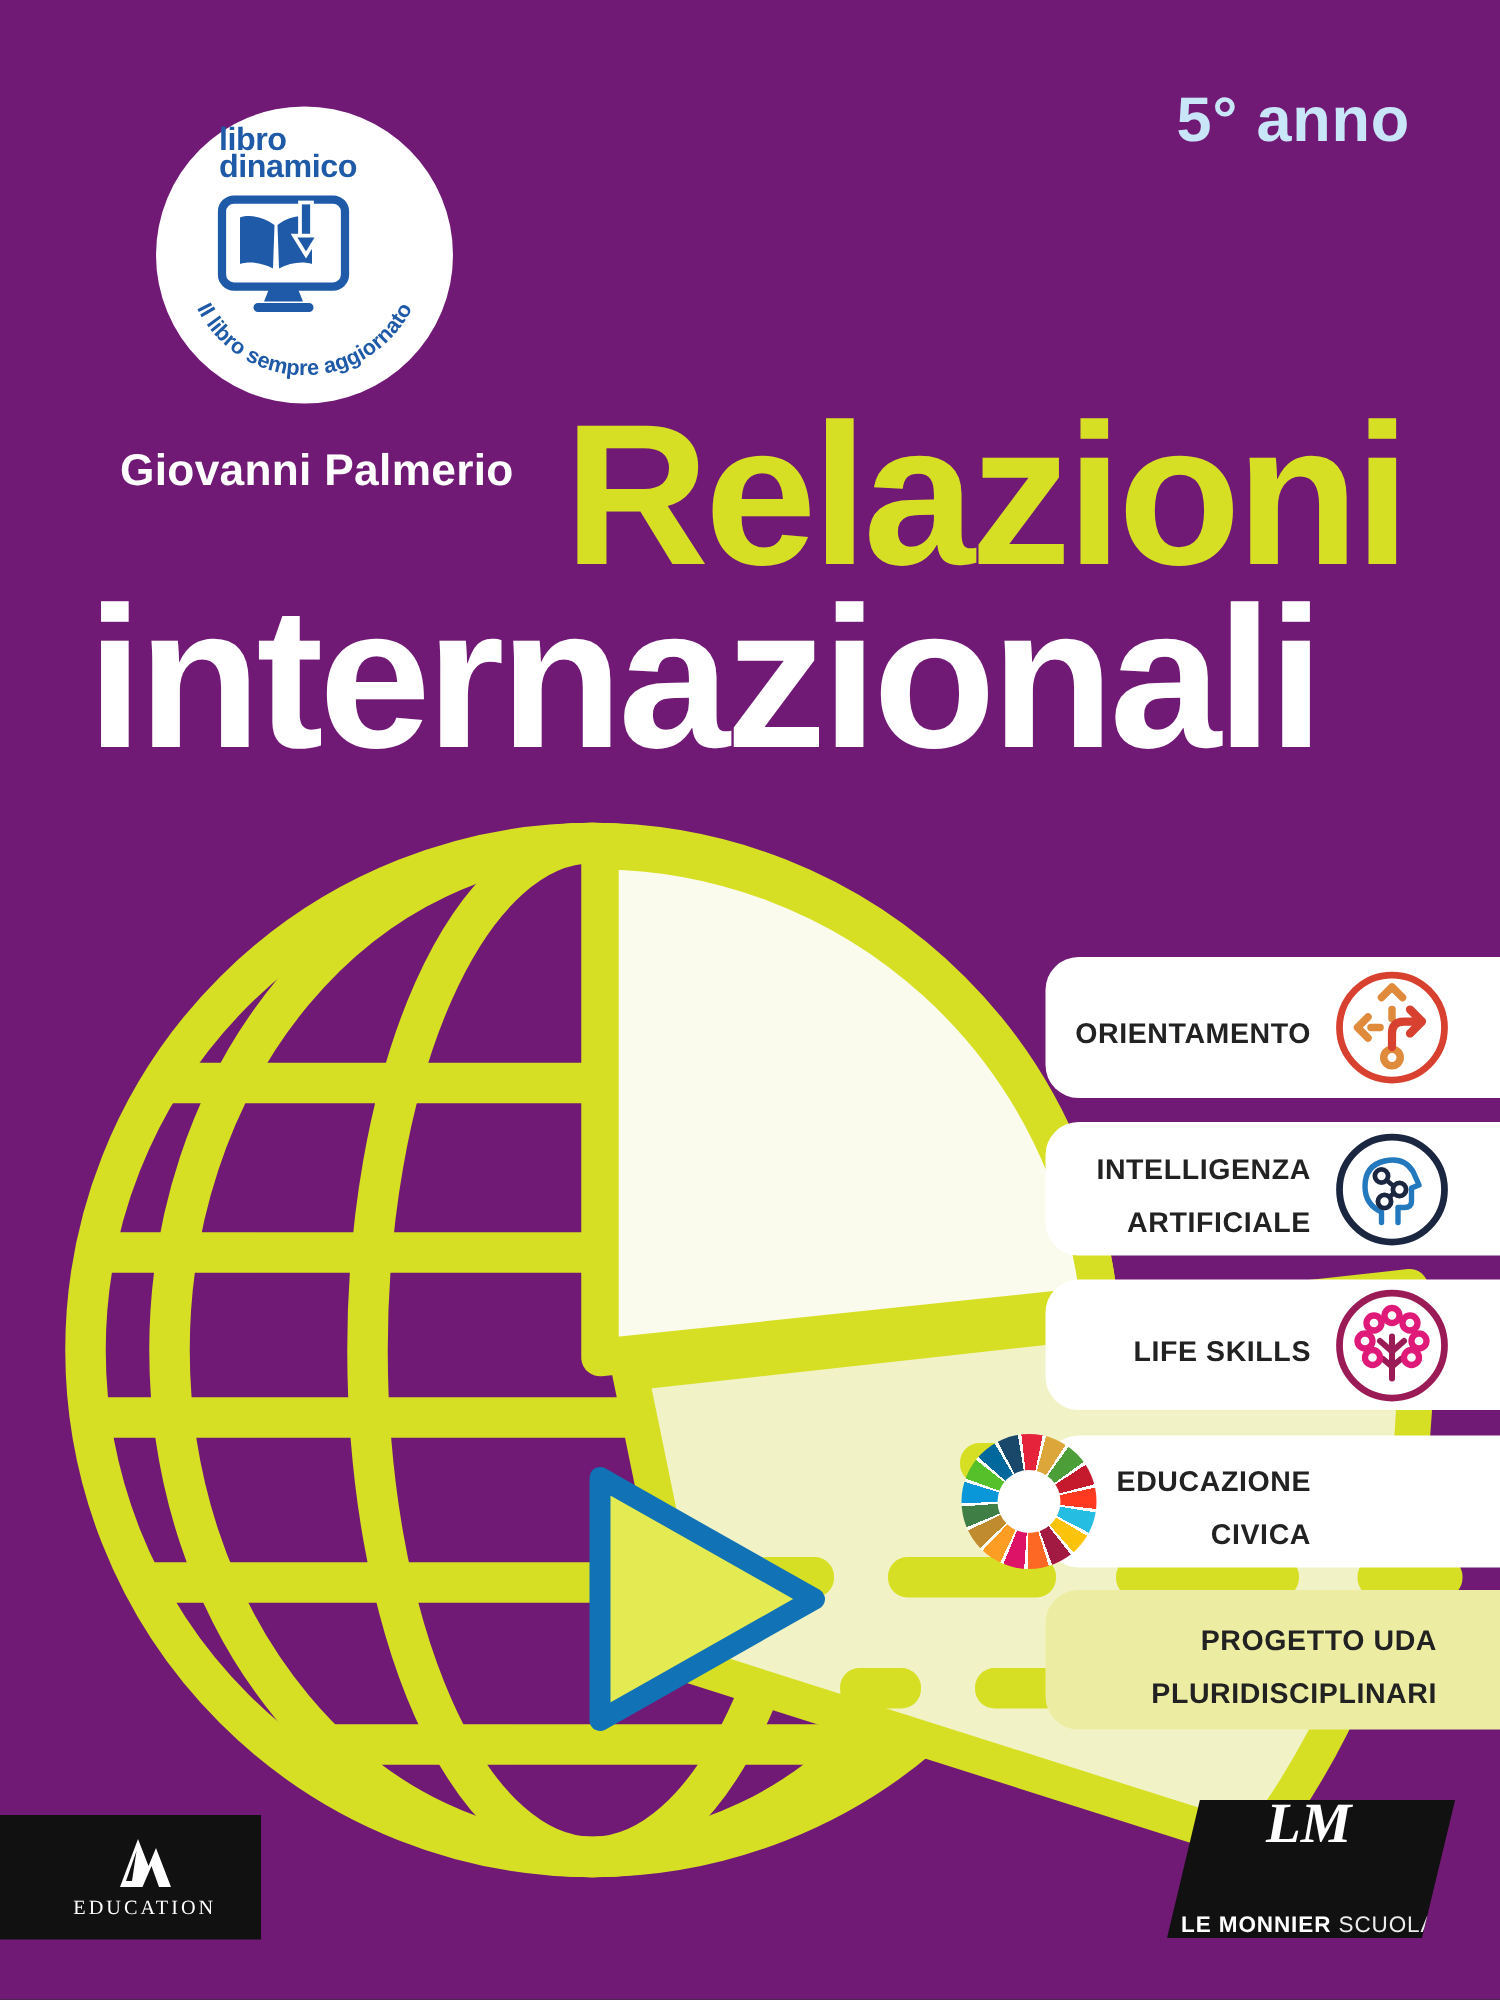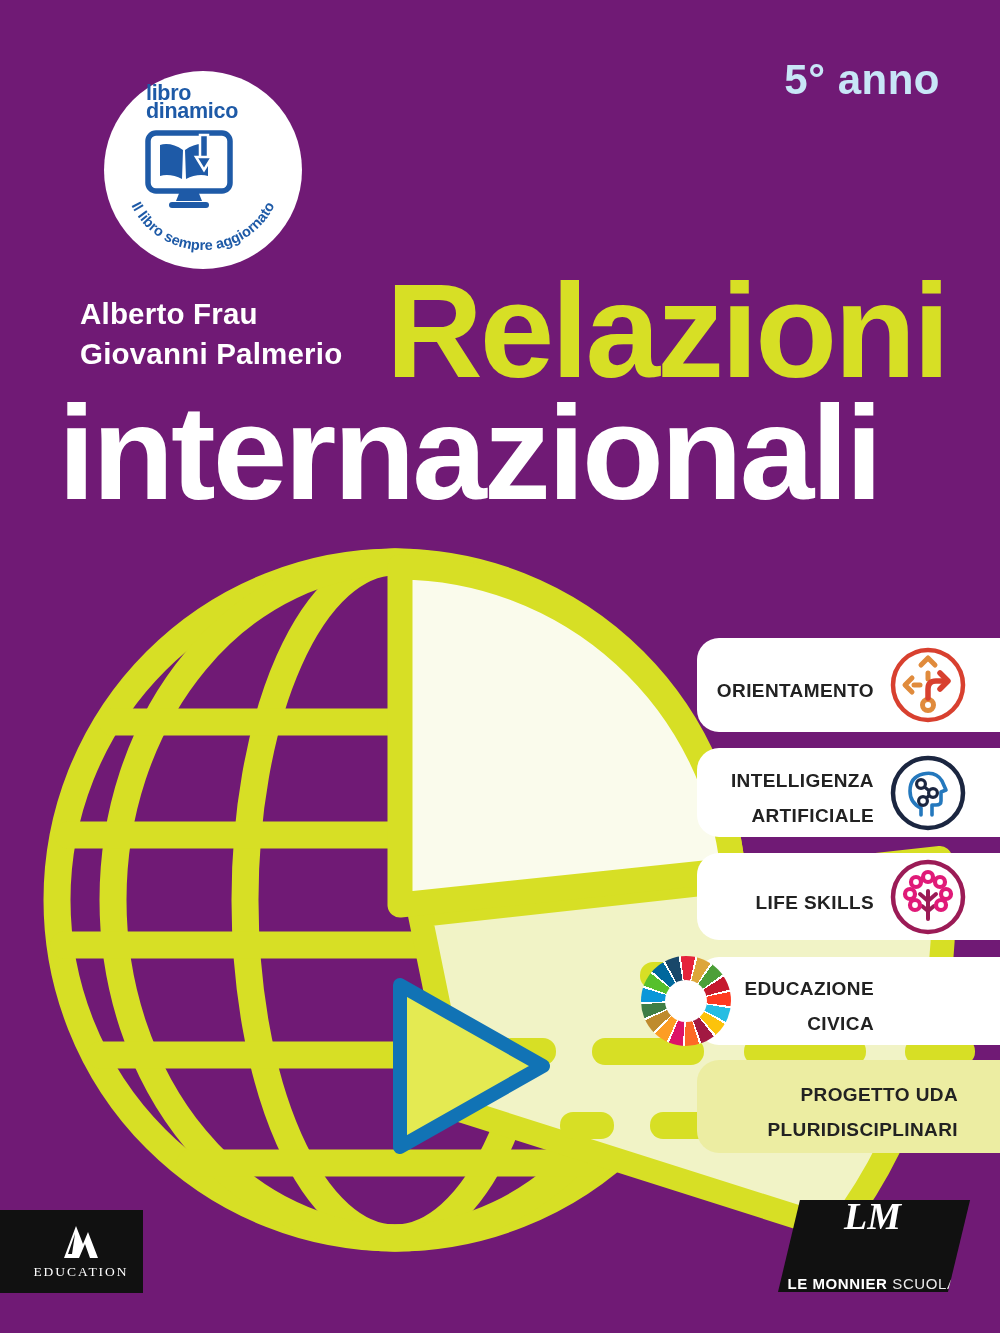--- a/index.html
+++ b/index.html
@@ -26,42 +26,42 @@
     position:absolute;right:60px;top:56px;
     color:#c8e6f7;font-weight:bold;font-size:42px;letter-spacing:0.5px;
   }
   
   .authors{
     position:absolute;left:80px;top:294px;
     color:#ffffff;font-weight:bold;font-size:29.5px;line-height:40px;letter-spacing:0.2px;
   }
   
   .title-line{position:absolute;font-weight:bold;line-height:1;letter-spacing:-3px;font-size:134px;}
-  .title-line1{left:386px;top:264px;color:#d7df25;}
+  .title-line1{left:376px;top:264px;color:#d7df25;}
   .title-line2{left:58px;top:386px;color:#ffffff;}
   
   .pill{
     position:absolute;left:697px;right:-24px;border-radius:22px;background:#ffffff;
   }
   .pill-label{
     position:absolute;right:150px;top:50%;transform:translateY(-50%);
     text-align:right;color:#222222;font-weight:bold;font-size:19px;
     letter-spacing:0.4px;line-height:24px;white-space:nowrap;
   }
   .pill-label span{display:block;margin-top:11px;}
   .pill-label span:empty{display:none;}
   .pill-icon{position:absolute;right:56px;top:50%;transform:translateY(-50%);}
   .pill-uda{background:#ecedA2;}
   .pill-uda .pill-label{right:66px;}
   
   .sdg-wheel{width:90px;height:90px;border-radius:50%;position:relative;}
   .sdg-hole{position:absolute;left:50%;top:50%;width:42px;height:42px;margin:-21px 0 0 -21px;border-radius:50%;background:#ffffff;}
   
   .edu-box{
-    position:absolute;left:0;top:1210px;width:143px;height:83px;background:#111111;
+    position:absolute;left:0;top:1210px;width:174px;height:83px;background:#111111;
     display:flex;flex-direction:column;align-items:center;justify-content:center;padding-left:19px;
   }
   .edu-label{
     color:#ffffff;font-family:"Liberation Serif", serif;font-size:13.5px;
     letter-spacing:2px;margin-top:4px;
   }
   .lm-box{
     position:absolute;left:770px;top:1200px;width:205px;height:92px;background:#111111;
     clip-path:polygon(14.6% 0, 97.6% 0, 86.8% 100%, 3.9% 100%);
     display:flex;flex-direction:column;align-items:center;justify-content:space-between;
@@ -131,21 +131,20 @@
       </defs>
       <text font-size="14.5" font-weight="bold" fill="#1e5aa7" font-family="Liberation Sans, sans-serif">
         <textPath href="#badge-arc" startOffset="50%" text-anchor="middle">Il libro sempre aggiornato</textPath>
       </text>
     </svg>
   </div>
 
   <div class="edition">5° anno</div>
 
   <div class="authors">
-    <div>Alberto Frau</div>
     <div>Giovanni Palmerio</div>
   </div>
 
   <div class="title-line title-line1">Relazioni</div>
   <div class="title-line title-line2">internazionali</div>
 
   <div class="pill" style="top:638px;height:94px;">
     <div class="pill-label">
       <span>ORIENTAMENTO</span>
 

